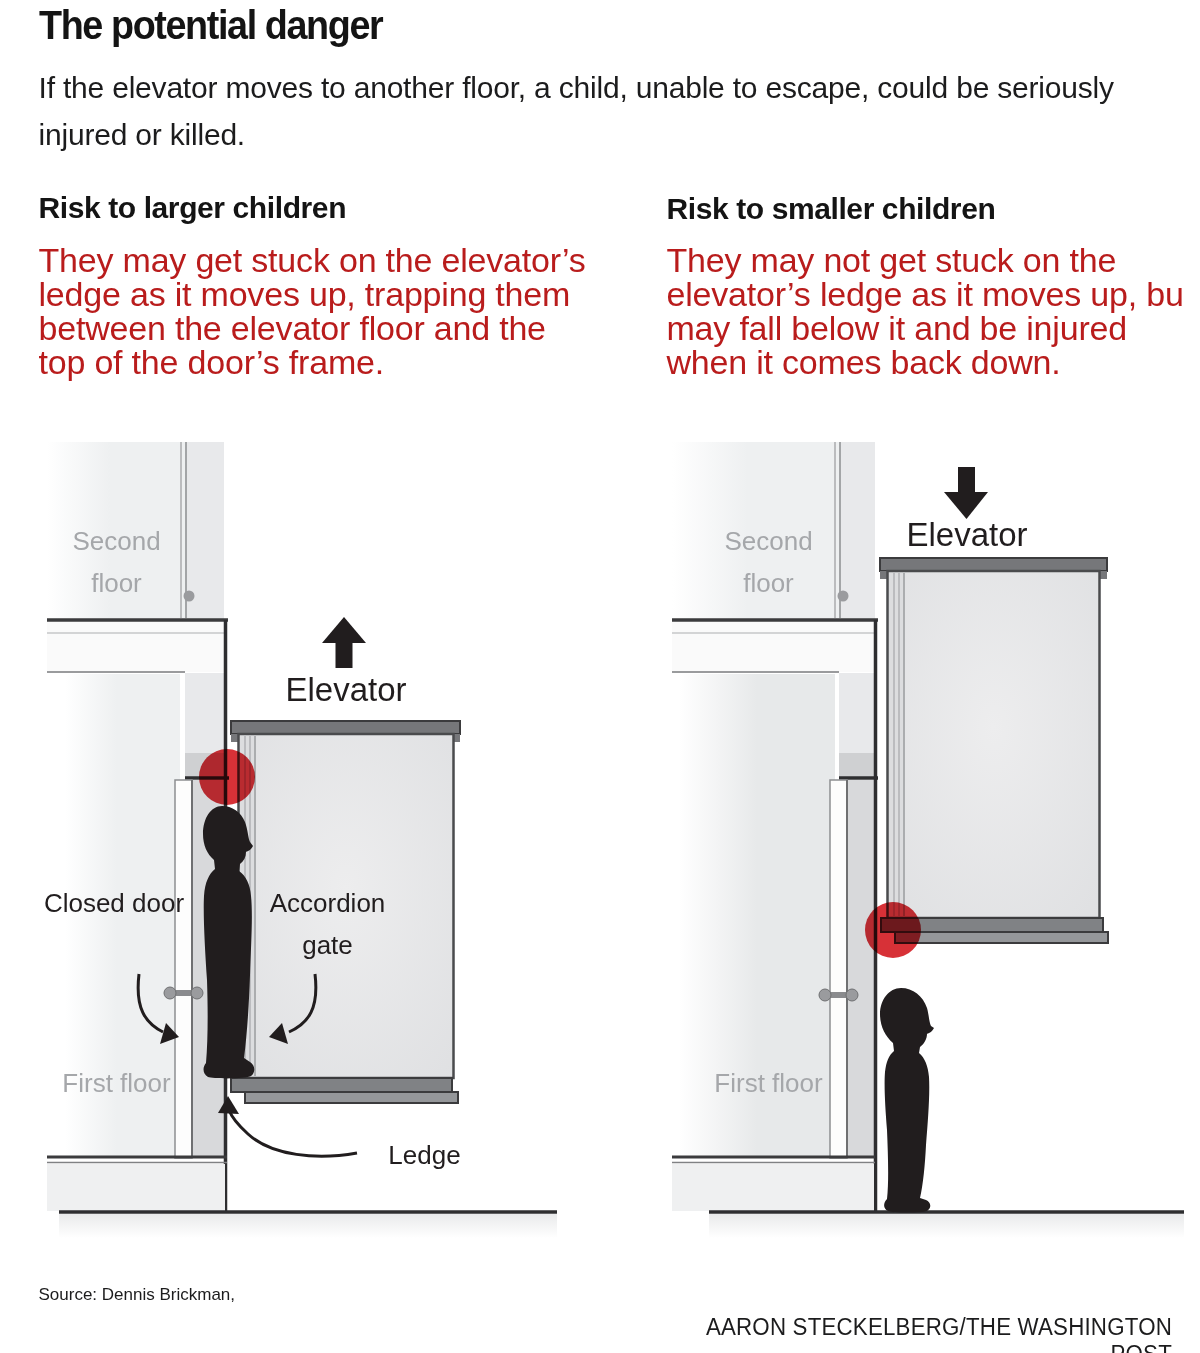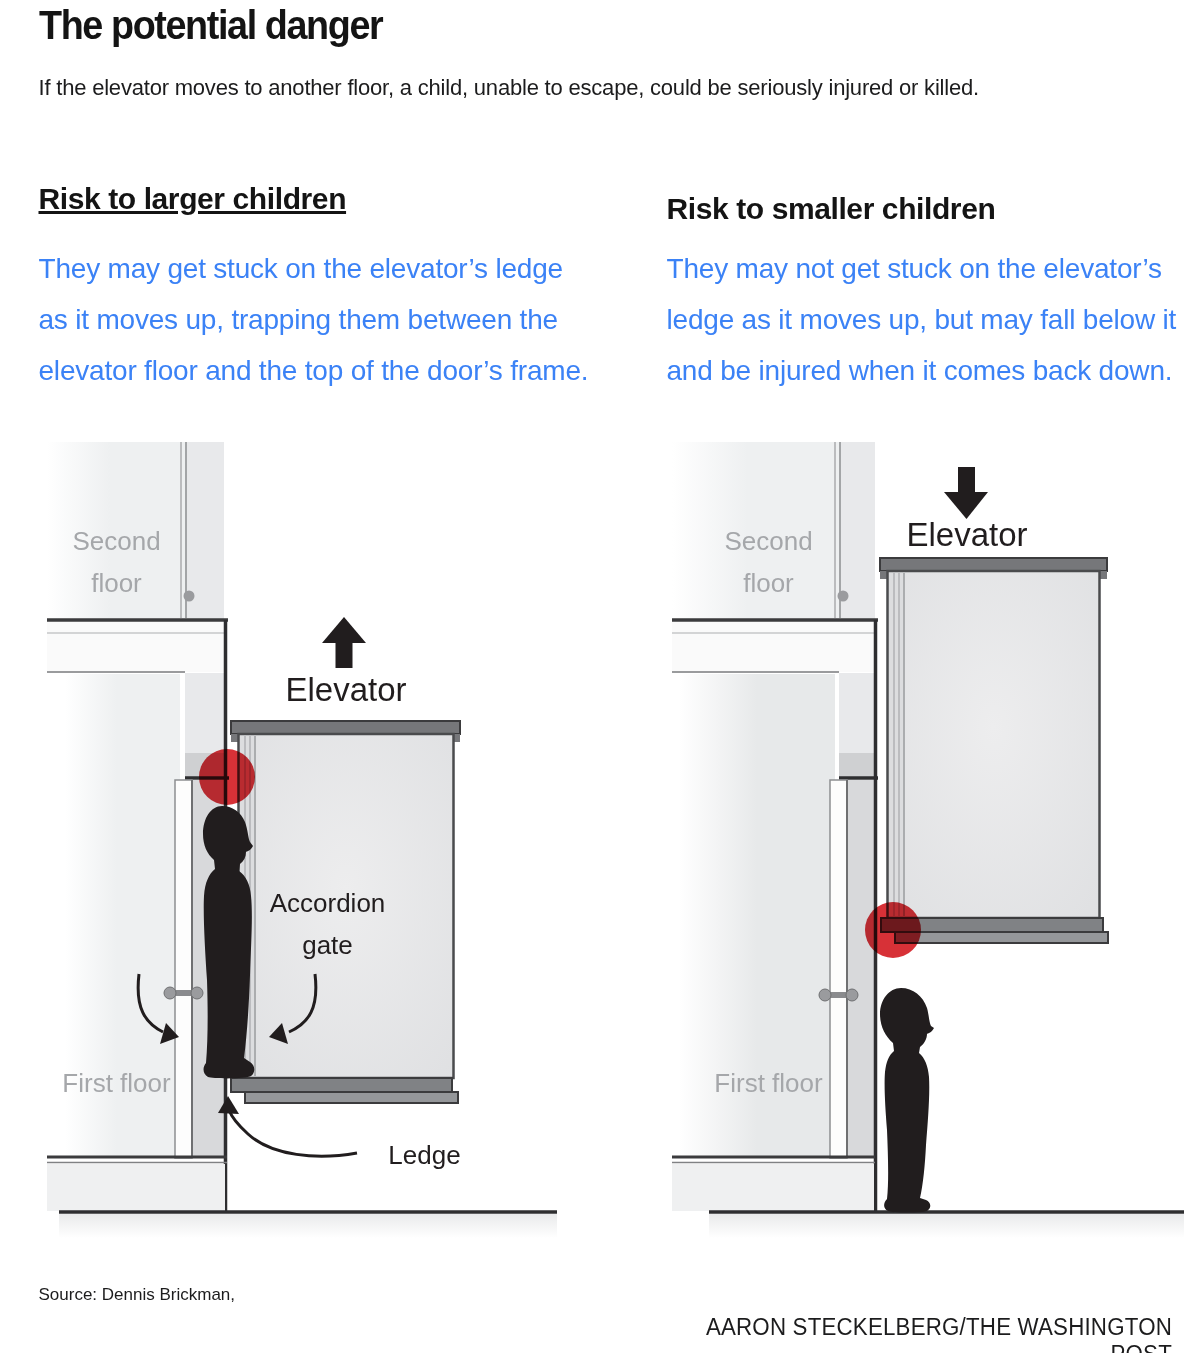--- a/index.html
+++ b/index.html
@@ -17,29 +17,29 @@
     font-family:"Liberation Sans","DejaVu Sans",sans-serif;
     color:#1c1c1d;
   }
   .page-title{
     position:absolute;left:22px;top:2px;
     font-size:41px;font-weight:700;letter-spacing:-1.5px;
     transform:scaleX(.92);transform-origin:left top;color:#141414;
   }
   .intro{
     position:absolute;left:22px;top:64px;width:1085px;
-    font-size:22px;line-height:47px;letter-spacing:-0.2px;color:#1c1c1d;
+    font-size:30px;line-height:47px;letter-spacing:-0.2px;color:#1c1c1d;
   }
   .col-head{
     position:absolute;font-size:30px;font-weight:700;letter-spacing:-0.4px;color:#141414;
   }
   .col-body{
-    position:absolute;font-size:28px;line-height:51px;letter-spacing:-0.2px;color:#3b82f6;
-  }
-  .col-head.left{left:22px;top:182px;text-decoration:underline;}
+    position:absolute;font-size:34px;line-height:34px;letter-spacing:-0.2px;color:#b91c1c;
+  }
+  .col-head.left{left:22px;top:191px;}
   .col-body.left{left:22px;top:243px;width:550px;}
   .col-head.right{left:650px;top:192px;}
   .col-body.right{left:650px;top:243px;width:535px;}
 
   .diagram-svg{position:absolute;left:0;top:0;width:1200px;height:1353px;}
 
   .dlabel{position:absolute;font-size:26px;line-height:42px;text-align:center;color:#211d1e;}
   .dlabel.gray{color:var(--floor-label-gray);}
   .lbl-second-left{left:28px;top:520px;width:144px;}
   .lbl-elevator-left{left:247px;top:669px;width:165px;font-size:33px;}
@@ -234,20 +234,21 @@
 
       <g fill="var(--silhouette)">
         <rect x="941" y="467" width="17" height="27"></rect>
         <polygon points="927,492 971,492 949.5,519"></polygon>
       </g>
     </g>
   </svg>
 
   <div class="dlabel gray lbl-second-left">Second floor</div>
   <div class="dlabel lbl-elevator-left">Elevator</div>
+  <div class="dlabel lbl-closed-door">Closed door</div>
   <div class="dlabel lbl-accordion">Accordion gate</div>
   <div class="dlabel gray lbl-first-left">First floor</div>
   <div class="dlabel lbl-ledge">Ledge</div>
 
   <div class="dlabel gray lbl-second-right">Second floor</div>
   <div class="dlabel lbl-elevator-right">Elevator</div>
   <div class="dlabel gray lbl-first-right">First floor</div>
 
   <div class="source">
     <div>Source: Dennis Brickman,</div>

